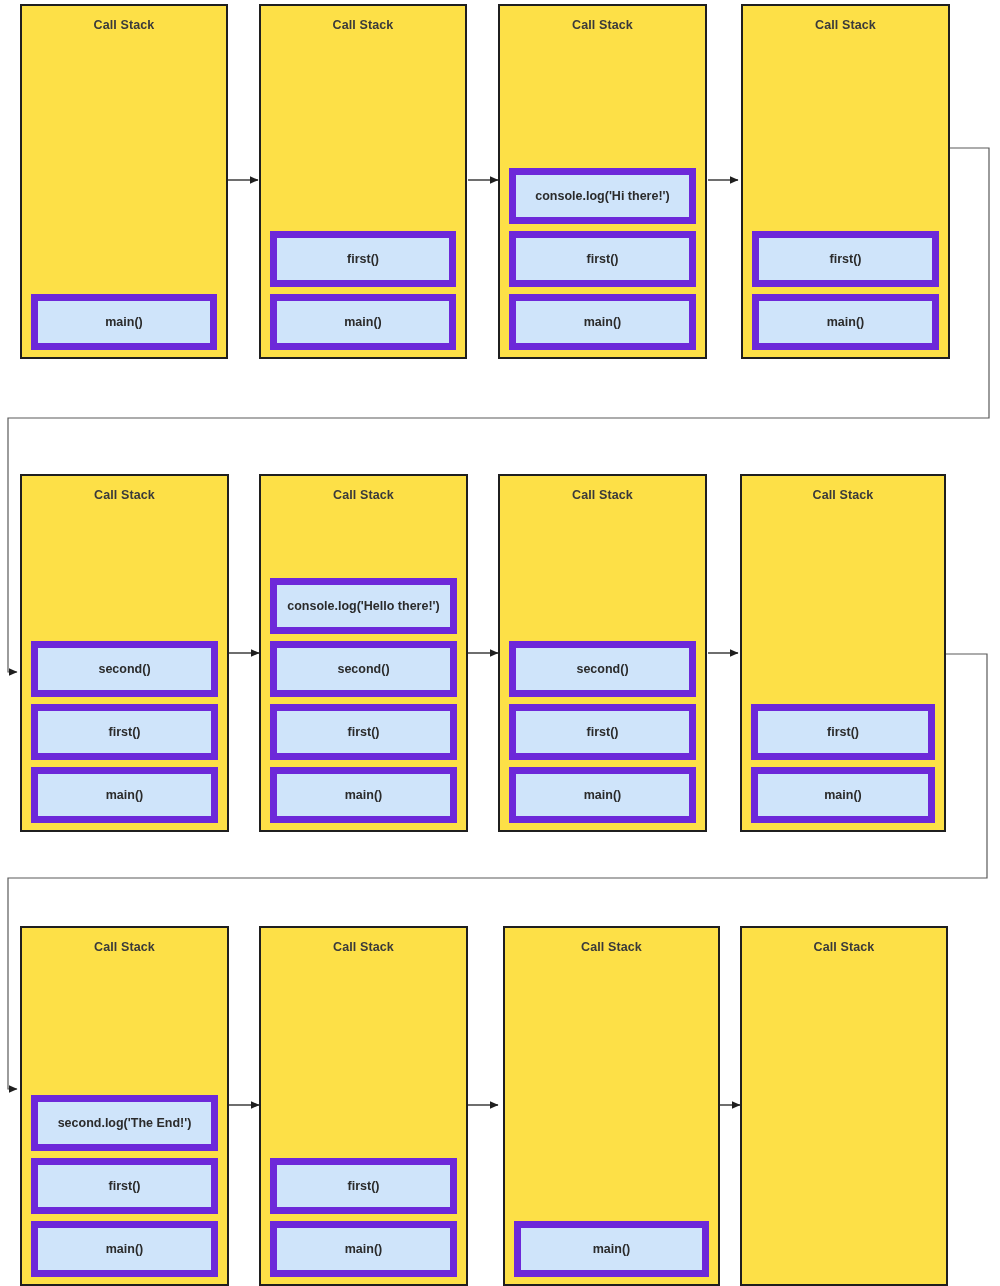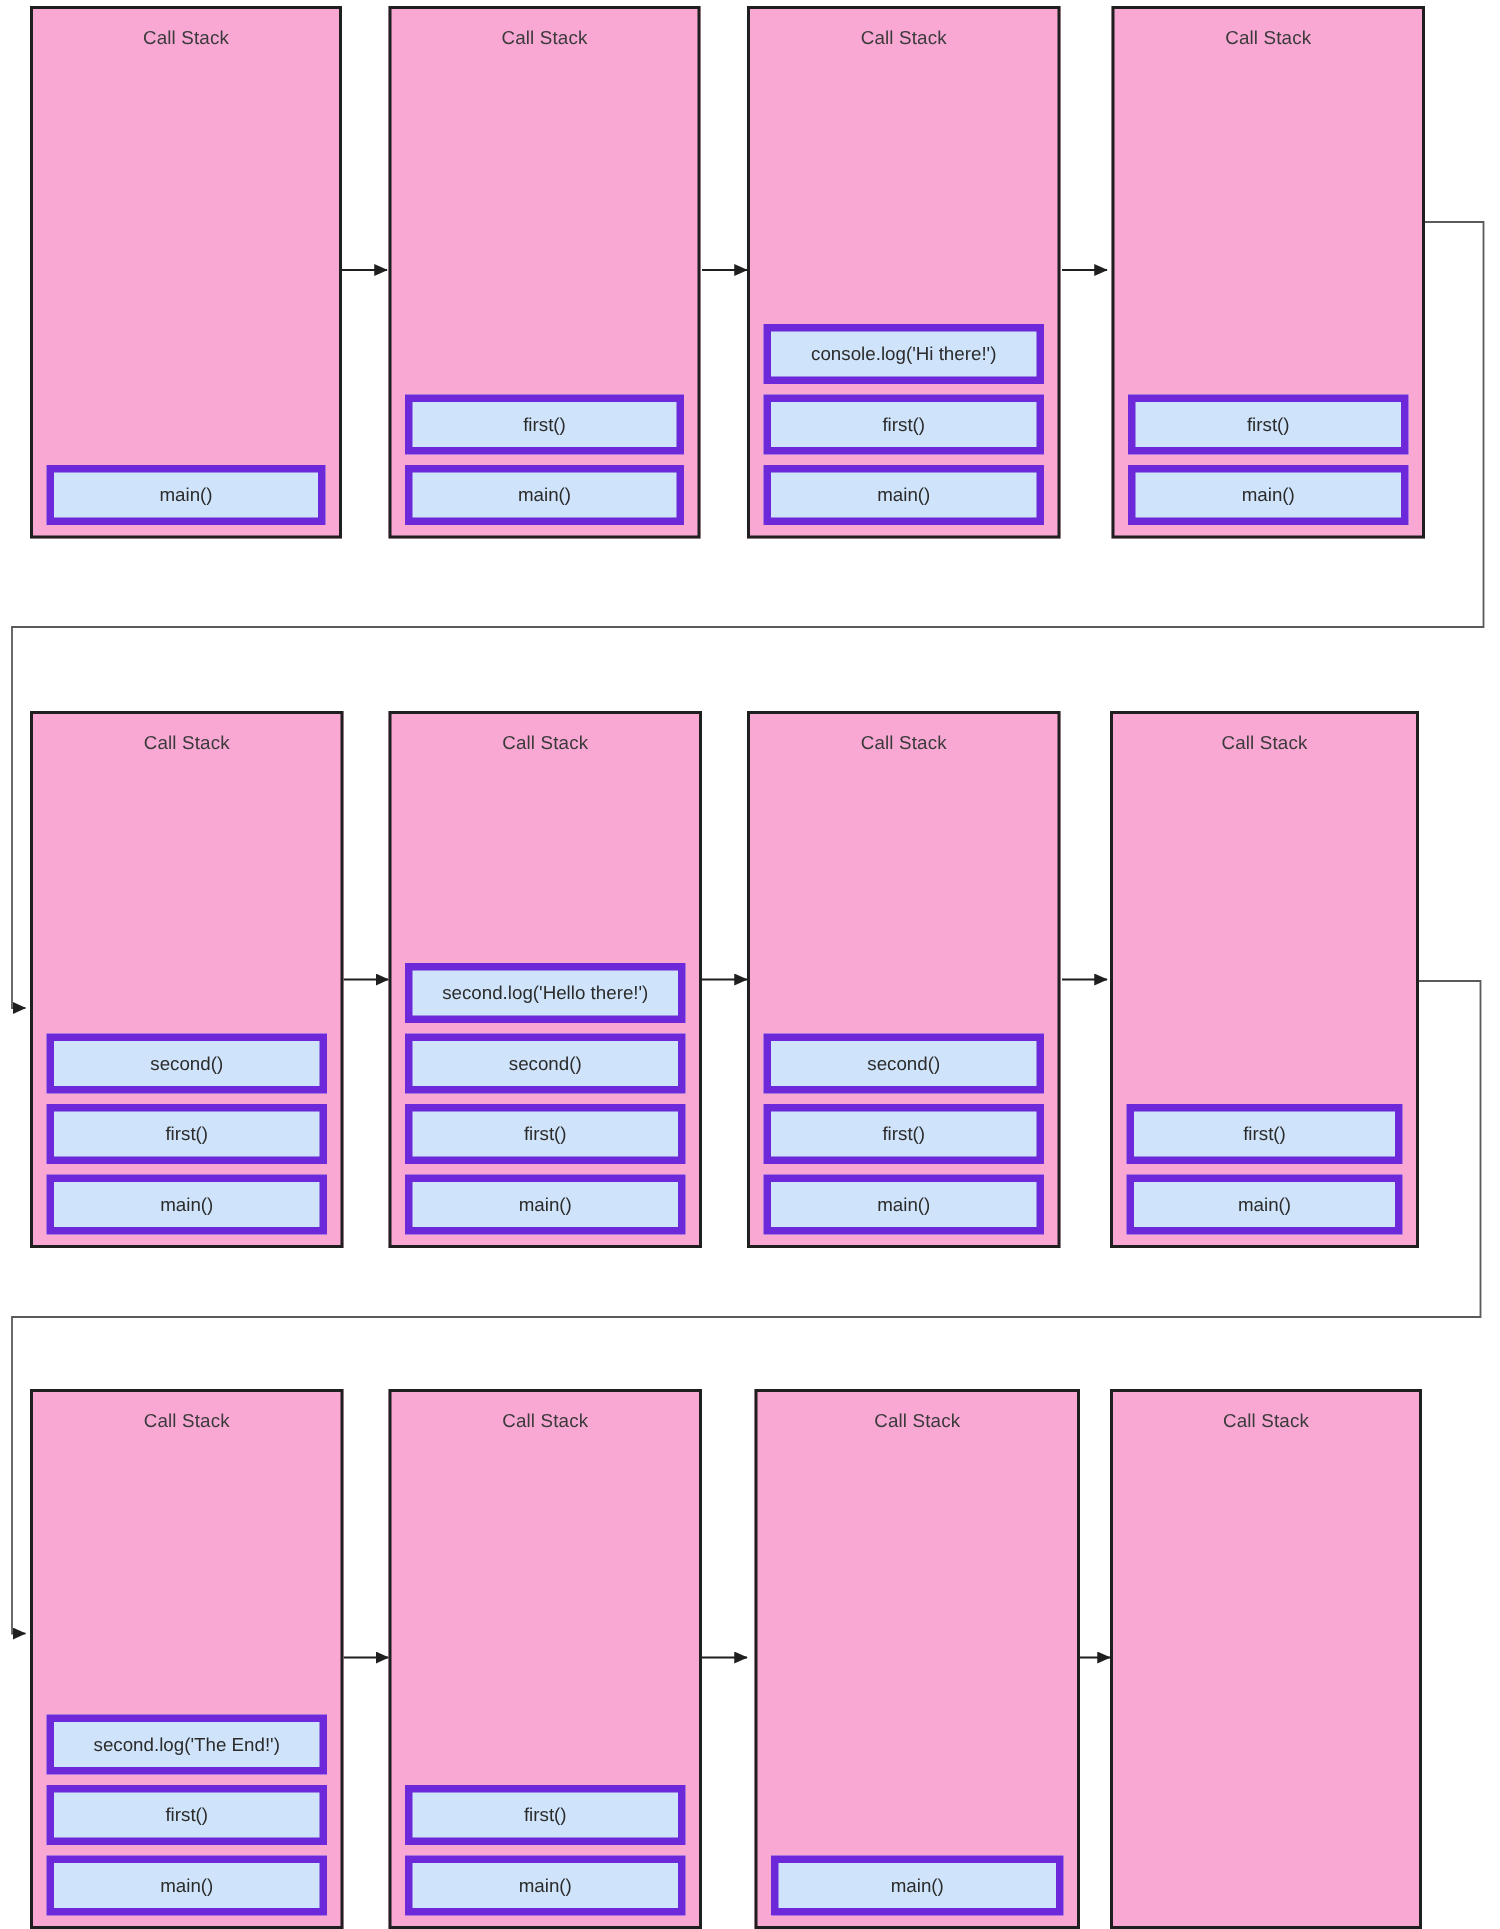--- a/index.html
+++ b/index.html
@@ -14,22 +14,23 @@
   #canvas {
     position: relative;
     width: 1000px;
     height: 1286px;
     overflow: hidden;
     background: #ffffff;
   }
   .panel {
     position: absolute;
     box-sizing: border-box;
-    background: #f9a8d4;
+    background: #fde047;
     border: 2px solid #1f1f1f;
+    font-weight: bold;
   }
   .panel-title {
     position: absolute;
     left: 0;
     right: 0;
     top: 12px;
     text-align: center;
     font-size: 12.5px;
     color: #3a3a3a;
     letter-spacing: 0.1px;
@@ -40,23 +41,23 @@
     position: absolute;
     left: 9px;
     right: 9px;
     bottom: 7px;
     display: flex;
     flex-direction: column;
     gap: 7px;
   }
   .frame {
     box-sizing: border-box;
-    height: 40px;
+    height: 56px;
     background: #cfe4fa;
-    border: 5px solid #6d28d9;
+    border: 7px solid #6d28d9;
     display: flex;
     align-items: center;
     justify-content: center;
     font-size: 12.5px;
     color: #2b2b2b;
     white-space: nowrap;
   }
   .connector-svg {
     position: absolute;
     left: 0;
@@ -154,21 +155,21 @@
     <div class="frames">
       <div class="frame">second()</div>
       <div class="frame">first()</div>
       <div class="frame">main()</div>
     </div>
   </div>
 
   <div class="panel" style="left:259px; top:474px; width:209px; height:358px;">
     <div class="panel-title">Call Stack</div>
     <div class="frames">
-      <div class="frame">second.log('Hello there!')</div>
+      <div class="frame">console.log('Hello there!')</div>
       <div class="frame">second()</div>
       <div class="frame">first()</div>
       <div class="frame">main()</div>
     </div>
   </div>
 
   <div class="panel" style="left:498px; top:474px; width:209px; height:358px;">
     <div class="panel-title">Call Stack</div>
     <div class="frames">
       <div class="frame">second()</div>

